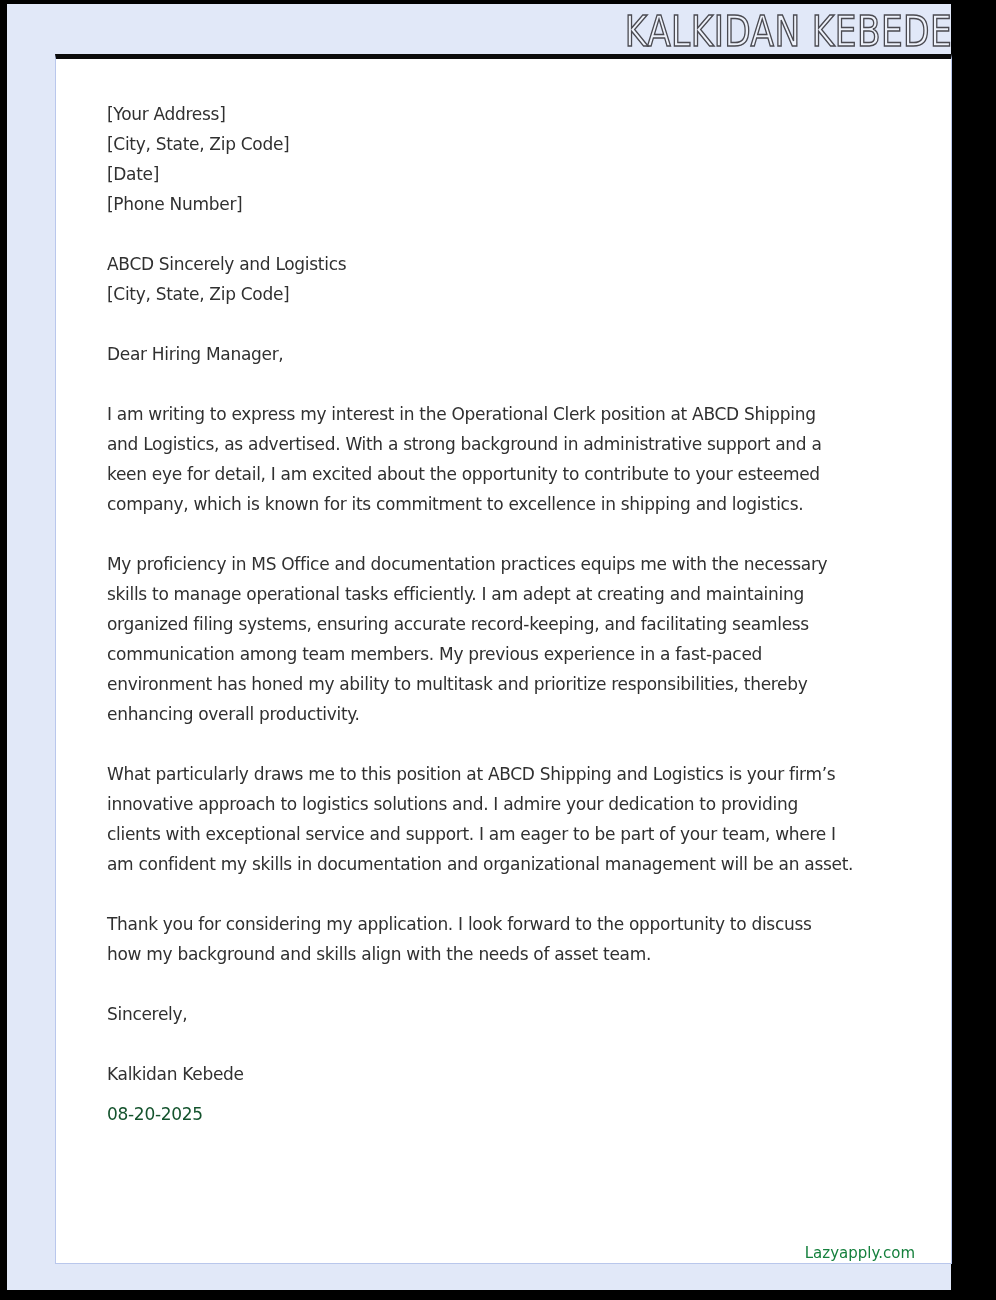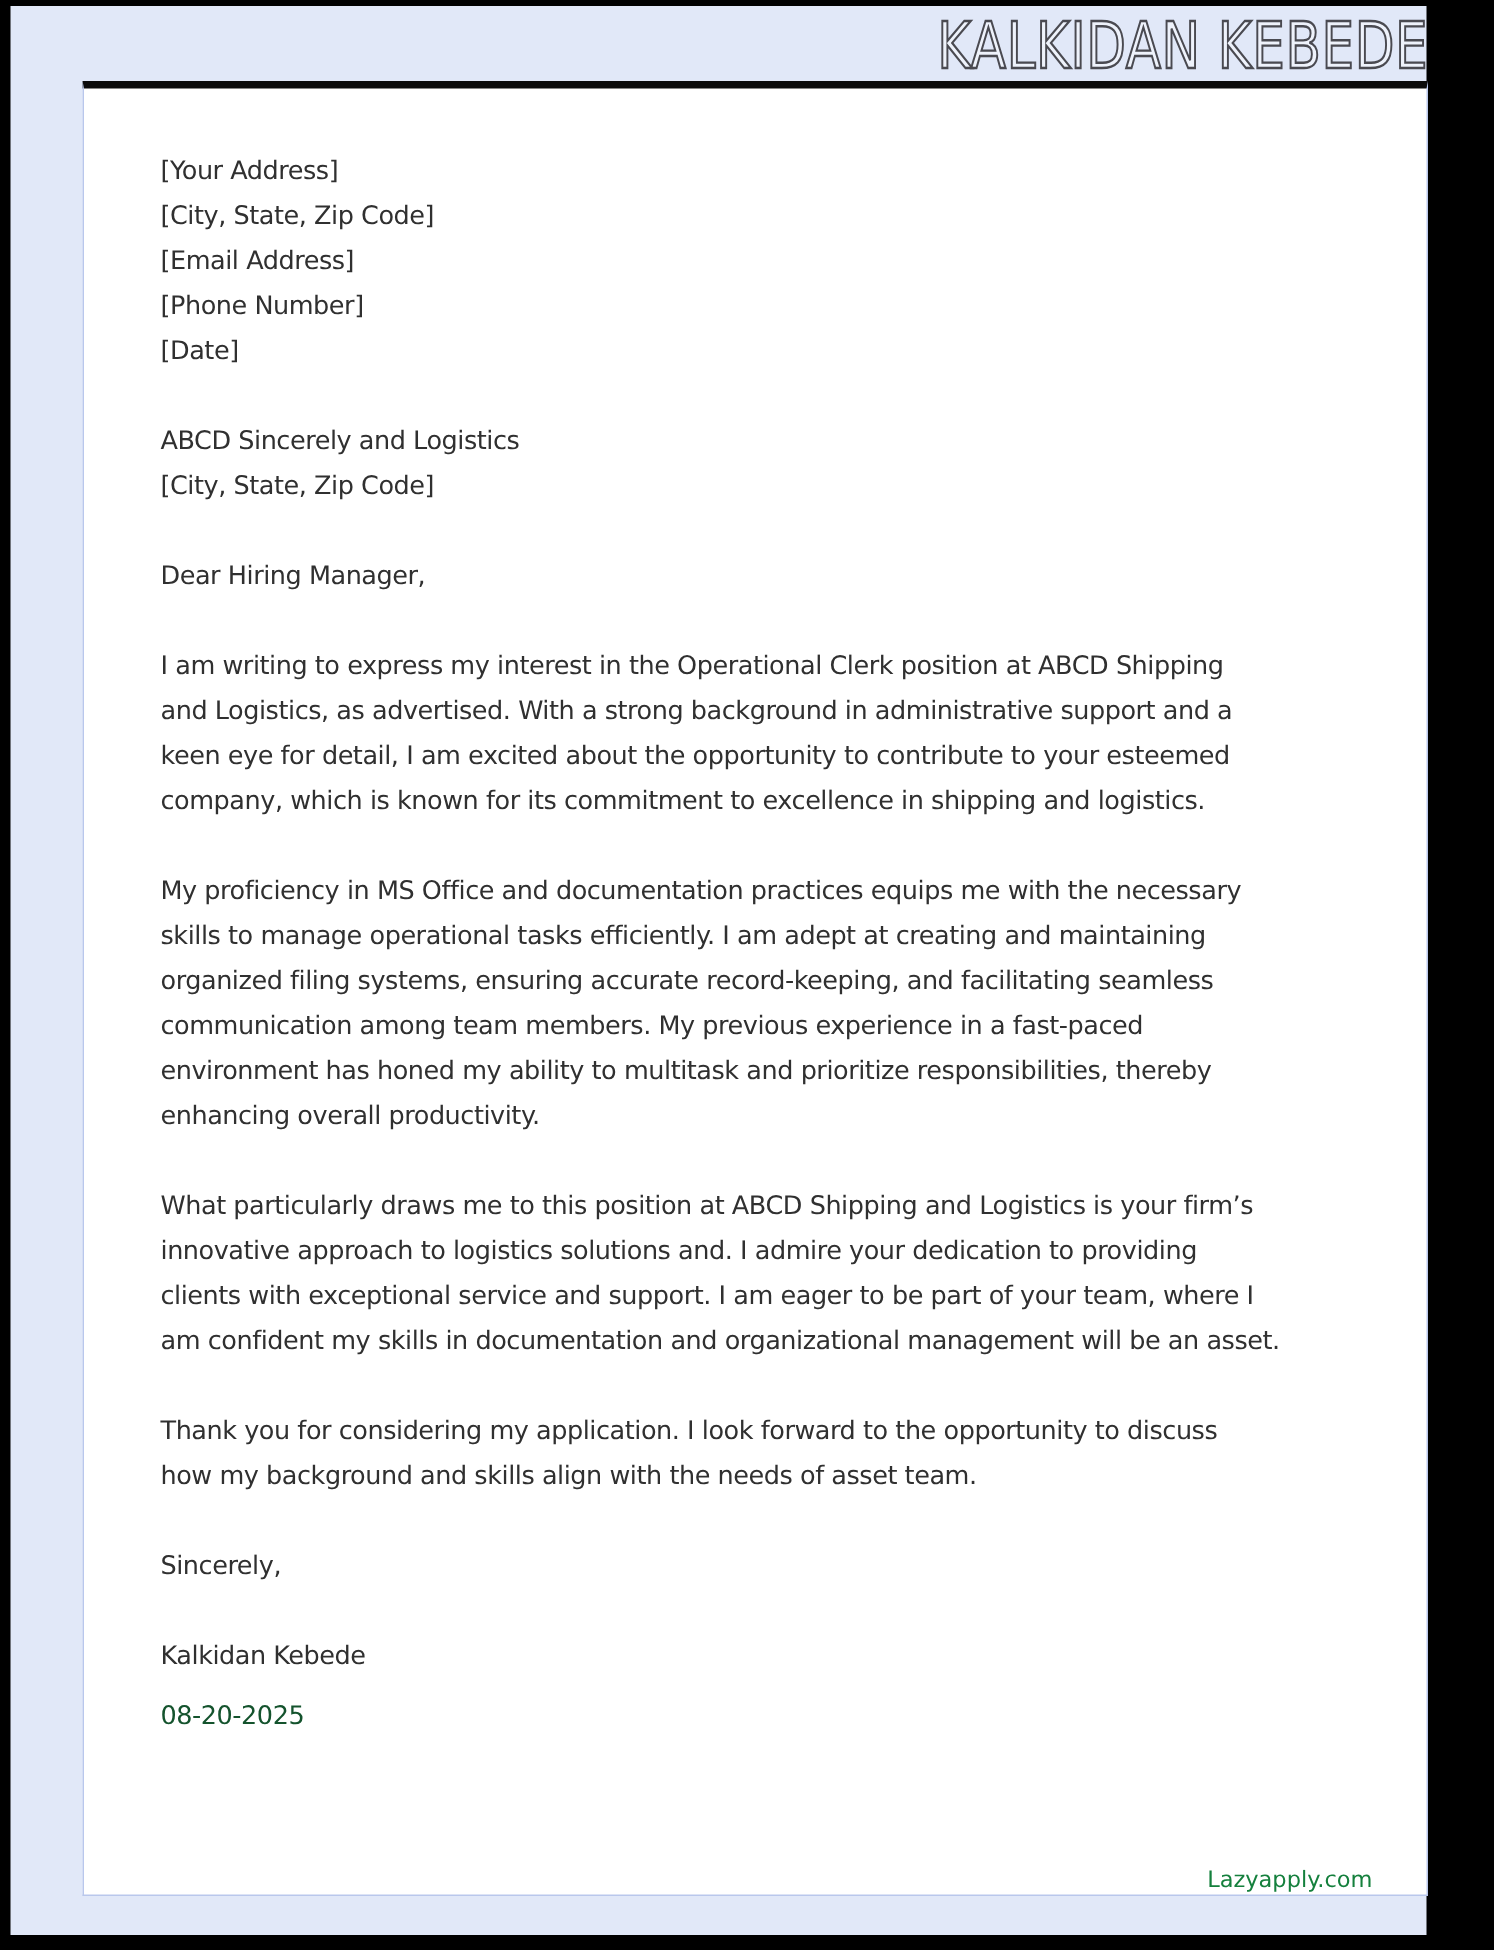--- a/index.html
+++ b/index.html
@@ -72,23 +72,22 @@
 
   <div class="header-band">
     <div class="header-name">KALKIDAN KEBEDE</div>
   </div>
 
   <div class="page">
 
     <div class="block">
       <div>[Your Address]</div>
       <div>[City, State, Zip Code]</div>
-      <div>[Email Address]</div>
+      <div>[Date]</div>
       <div>[Phone Number]</div>
-      <div>[Date]</div>
     </div>
 
     <div class="block">
       <div>ABCD Sincerely and Logistics</div>
       <div>[City, State, Zip Code]</div>
     </div>
 
     <div class="block">Dear Hiring Manager,</div>
 
     <div class="block para">I am writing to express my interest in the Operational Clerk position at ABCD Shipping

